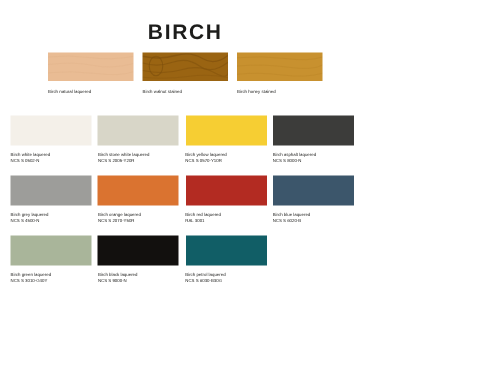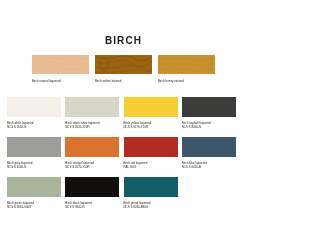--- a/index.html
+++ b/index.html
@@ -17,25 +17,25 @@
   .sheet {
     width: 247px;
     height: 247px;
     position: relative;
     box-sizing: border-box;
   }
 
   
   .title {
     text-align: center;
-    font-size: 10px;
+    font-size: 14px;
     font-weight: bold;
     letter-spacing: 1.1px;
     color: #1d1d1b;
-    padding-top: 36px;
+    padding-top: 16px;
     line-height: 10px;
   }
 
   
   .wood-row {
     display: flex;
     justify-content: center;
     gap: 6px;
     margin-top: 9px;
     padding: 0 0px;

